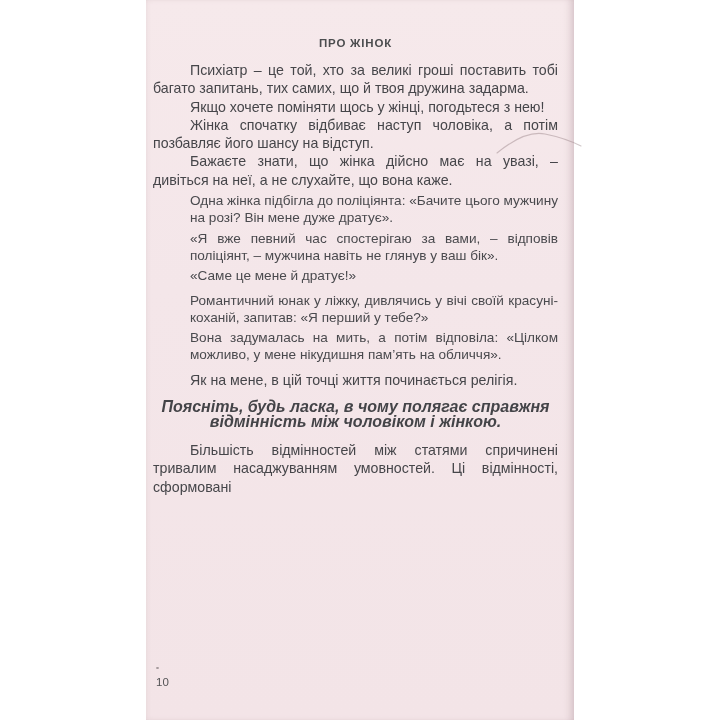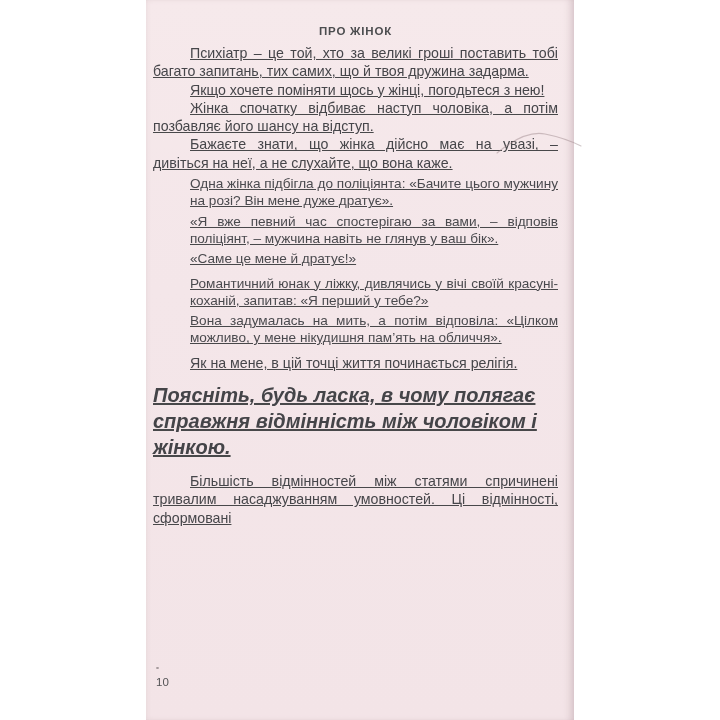--- a/index.html
+++ b/index.html
@@ -25,31 +25,30 @@
                 inset 3px 0 6px -4px rgba(190,165,172,0.35);
     color: #48484a;
   }
   .text-col {
     position: absolute;
     left: 7px;
     right: 16px;
     top: 0;
   }
   .page-header {
-    margin: 0;
+    margin: 12px;
     padding-top: 25px;
     text-align: center;
     font-size: 11.5px;
     font-weight: 700;
     letter-spacing: 0.8px;
     color: #4c4d4f;
   }
   .text-body {
     margin-top: 7px;
-    text-decoration: underline;
   }
   .body-para {
     margin: 0;
     font-size: 14.2px;
     line-height: 18.3px;
     text-align: justify;
     text-indent: 37px;
     color: #46464a;
   }
   .anecdote-group {
@@ -58,25 +57,25 @@
   .anecdote-para {
     margin: 0 0 3px 0;
     font-size: 13.6px;
     line-height: 17.3px;
     text-align: justify;
     color: #4a4a4e;
   }
   .anecdote-para:last-child { margin-bottom: 0; }
   .question-para {
     margin: 10px 0 12px 0;
-    font-size: 20px;
-    line-height: 26px;
+    font-size: 16px;
+    line-height: 15px;
     font-weight: 700;
     font-style: italic;
-    text-align: left;
+    text-align: center;
     color: #444448;
   }
   .page-number {
     position: absolute;
     left: 10px;
     top: 676px;
     width: 100%;
     text-align: left;
     font-size: 11.5px;
     color: #545456;

